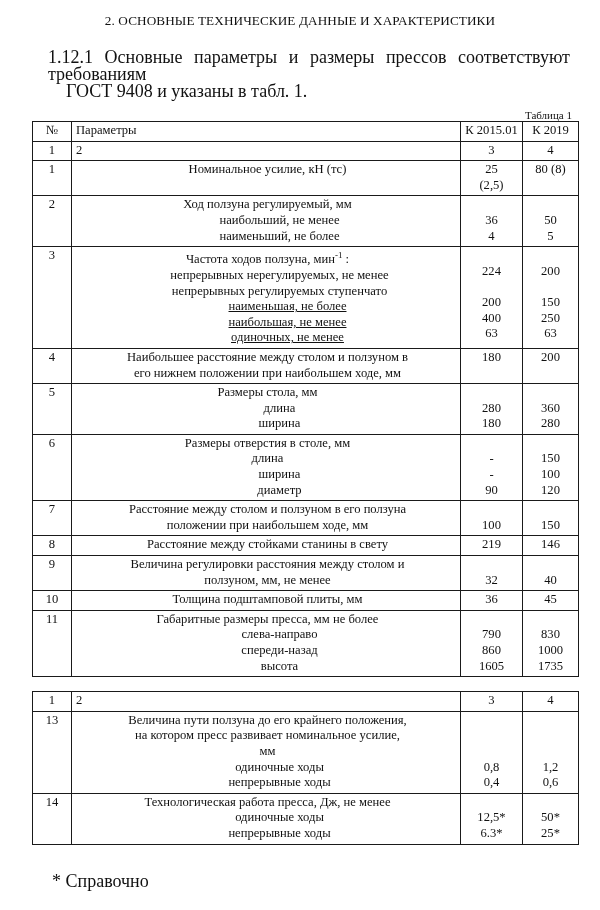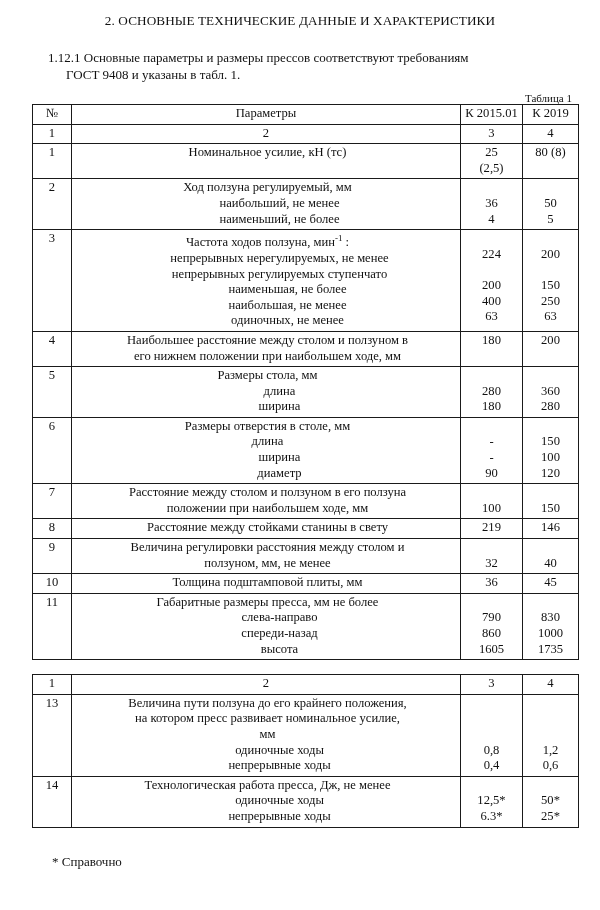--- a/index.html
+++ b/index.html
@@ -28,21 +28,21 @@
     font-size: 13.2px;
     letter-spacing: 0.1px;
     margin: 0;
     padding: 13px 20px 0 20px;
     font-weight: normal;
     white-space: nowrap;
   }
 
   .intro {
     margin: 20px 30px 0 48px;
-    font-size: 13px;
+    font-size: 18px;
     line-height: 17px;
     text-align: justify;
   }
   .intro .clause { }
   .intro .l2 {
     display: block;
     padding-left: 18px;
     text-align: left;
   }
 
@@ -72,37 +72,37 @@
   .c-v2   { width: 56px;  text-align: center; }
 
   .tbl td.c-num, .tbl th.c-num { text-align: center; }
   .tbl td.c-v1, .tbl td.c-v2,
   .tbl th.c-v1, .tbl th.c-v2 { text-align: center; }
 
   .cellpad { padding: 1px 4px 2px 4px; }
   .parpad  { padding: 1px 4px 2px 7px; }
 
   .hdr td { text-align: center; }
-  .hdr .c-par { text-align: center; }
+  .hdr .c-par { text-align: left; }
 
   
   .ln { display: block; line-height: 15.6px; white-space: nowrap; }
   .i1 { padding-left: 24px; }
-  .i2 { padding-left: 40px; }
+  .i2 { padding-left: 40px; text-decoration: underline; }
   .i0 { padding-left: 0; }
 
   .vals .ln { line-height: 15.6px; }
 
   sup.neg { font-size: 9px; vertical-align: super; }
 
   .gap { height: 14px; }
 
   .footnote {
     margin: 26px 0 0 52px;
-    font-size: 13px;
+    font-size: 18px;
   }
 </style>
 </head>
 <body>
 
 <div class="page">
 
   <div class="doc-title">2. ОСНОВНЫЕ ТЕХНИЧЕСКИЕ ДАННЫЕ И ХАРАКТЕРИСТИКИ</div>
 
   <div class="intro">

